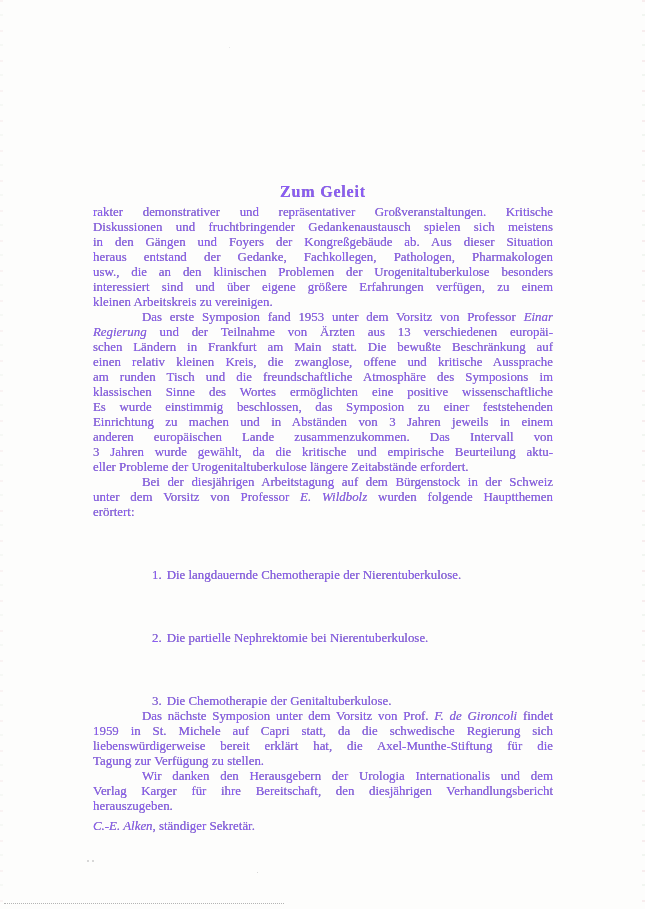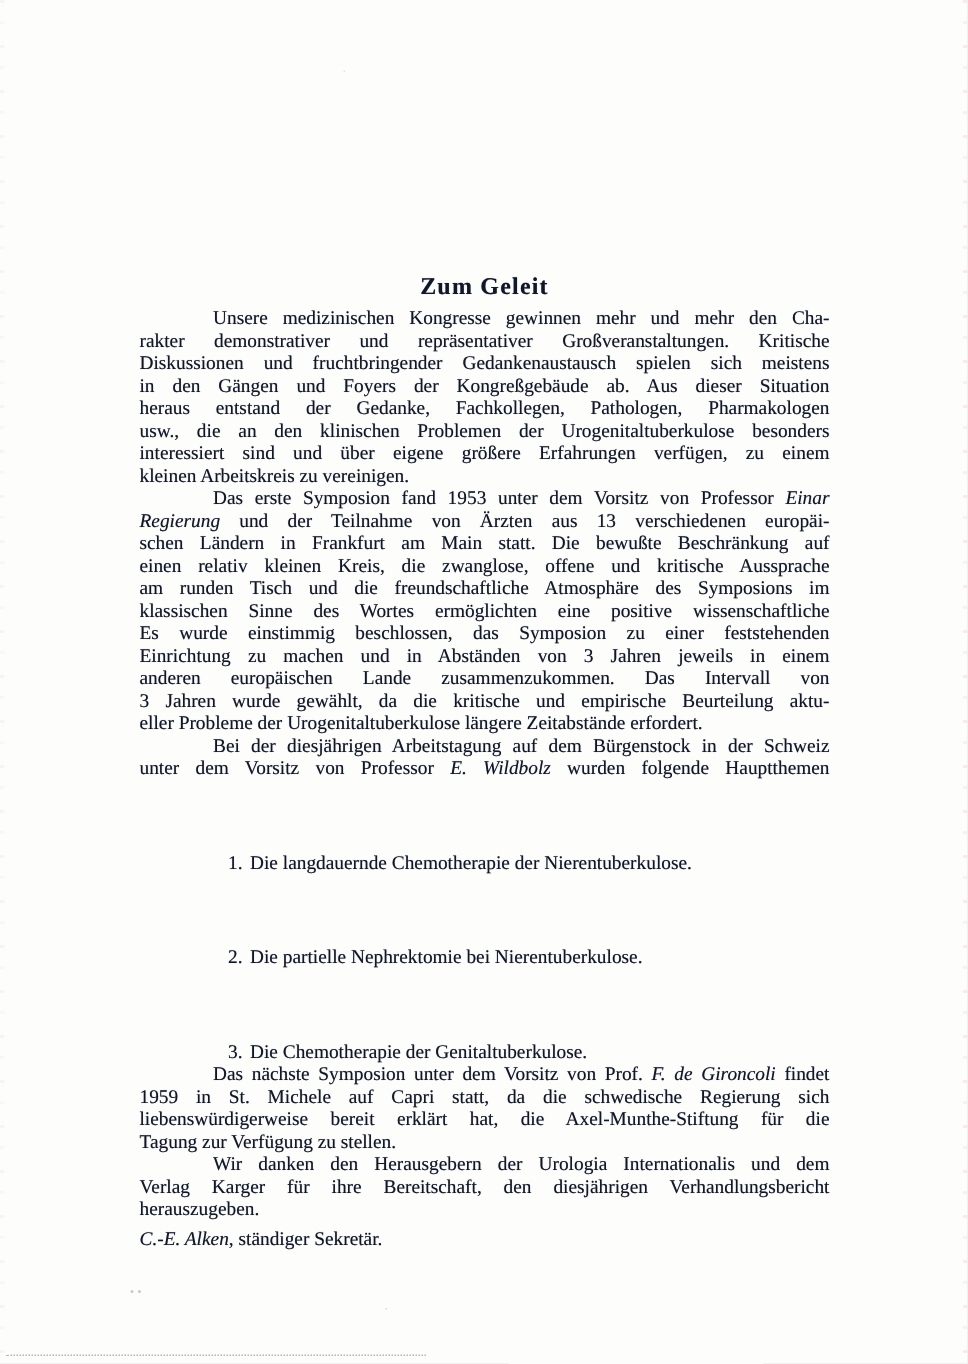--- a/index.html
+++ b/index.html
@@ -8,21 +8,21 @@
     width:645px;height:909px;
     background:#fdfdfc;
     overflow:hidden;
     font-family:"Liberation Serif","DejaVu Serif",serif;
   }
   .text-block{
     position:absolute;
     left:93px;top:183px;width:460px;
     font-size:12.9px;
     line-height:15px;
-    color:#0f172a;
+    color:#8b5cf6;
     text-shadow:0 0 0.5px rgba(25,25,25,0.55);
   }
   .title{
     font-size:16px;
     font-weight:bold;
     text-align:center;
     letter-spacing:0.8px;
     line-height:17px;
     margin:0 0 5px 0;
   }
@@ -71,21 +71,20 @@
   .edge-noise.left{left:0;opacity:0.6;}
 </style>
 </head>
 <body>
 
 <div class="page">
   <div class="text-block">
     <h1 class="title">Zum Geleit</h1>
     <div id="blocks">
         <div class="para">
-          <div class="line indent">Unsere medizinischen Kongresse gewinnen mehr und mehr den Cha-</div>
           <div class="line">rakter demonstrativer und repräsentativer Großveranstaltungen. Kritische</div>
           <div class="line">Diskussionen und fruchtbringender Gedankenaustausch spielen sich meistens</div>
           <div class="line">in den Gängen und Foyers der Kongreßgebäude ab. Aus dieser Situation</div>
           <div class="line">heraus entstand der Gedanke, Fachkollegen, Pathologen, Pharmakologen</div>
           <div class="line">usw., die an den klinischen Problemen der Urogenitaltuberkulose besonders</div>
           <div class="line">interessiert sind und über eigene größere Erfahrungen verfügen, zu einem</div>
           <div class="line last">kleinen Arbeitskreis zu vereinigen.</div>
         </div>
         <div class="para">
           <div class="line indent">Das erste Symposion fand 1953 unter dem Vorsitz von Professor <em>Einar</em></div>
@@ -96,20 +95,21 @@
           <div class="line">klassischen Sinne des Wortes ermöglichten eine positive wissenschaftliche</div>
           <div class="line">Es wurde einstimmig beschlossen, das Symposion zu einer feststehenden</div>
           <div class="line">Einrichtung zu machen und in Abständen von 3 Jahren jeweils in einem</div>
           <div class="line">anderen europäischen Lande zusammenzukommen. Das Intervall von</div>
           <div class="line">3 Jahren wurde gewählt, da die kritische und empirische Beurteilung aktu-</div>
           <div class="line last">eller Probleme der Urogenitaltuberkulose längere Zeitabstände erfordert.</div>
         </div>
         <div class="para">
           <div class="line indent">Bei der diesjährigen Arbeitstagung auf dem Bürgenstock in der Schweiz</div>
           <div class="line">unter dem Vorsitz von Professor <em>E. Wildbolz</em> wurden folgende Hauptthemen</div>
+          <div class="line last">erörtert:</div>
         </div>
         <div class="list">
           <div class="list-item"><span class="list-num">1.</span><span>Die langdauernde Chemotherapie der Nierentuberkulose.</span></div>
           <div class="list-item"><span class="list-num">2.</span><span>Die partielle Nephrektomie bei Nierentuberkulose.</span></div>
           <div class="list-item"><span class="list-num">3.</span><span>Die Chemotherapie der Genitaltuberkulose.</span></div>
         </div>
         <div class="para">
           <div class="line indent">Das nächste Symposion unter dem Vorsitz von Prof. <em>F. de Gironcoli</em> findet</div>
           <div class="line">1959 in St. Michele auf Capri statt, da die schwedische Regierung sich</div>
           <div class="line">liebenswürdigerweise bereit erklärt hat, die Axel-Munthe-Stiftung für die</div>

